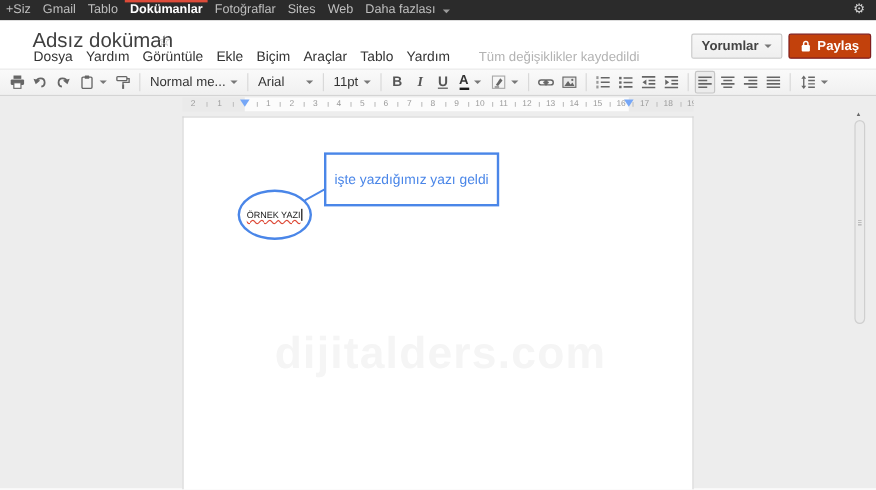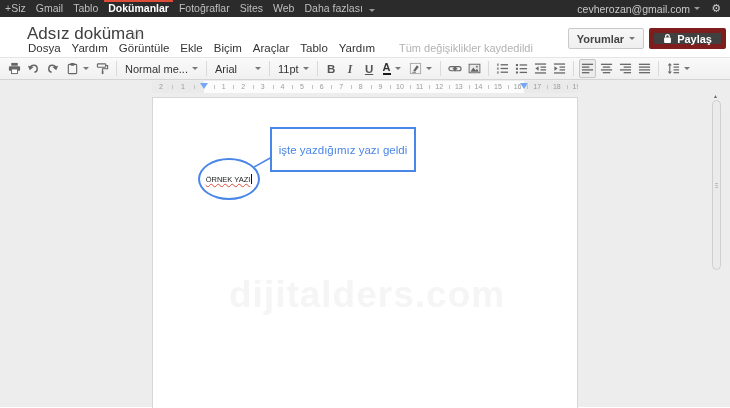--- a/index.html
+++ b/index.html
@@ -19,21 +19,21 @@
   .caret-light { width:0; height:0; border-left:3px solid transparent; border-right:3px solid transparent; border-top:3px solid #9a9a9a; display:inline-block; }
 
   
   .header { position:relative; height:40px; background:#fff; }
   .doc-title { position:absolute; left:27px; top:7px; font-size:17px; color:#404040; cursor:text; }
   .star { position:absolute; left:131px; top:9px; font-size:13px; color:#b5b5b5; cursor:pointer; }
   .header-buttons { position:absolute; top:11px; right:4px; display:flex; gap:5px; }
   .btn { height:21px; font-size:11px; font-weight:bold; border-radius:2px; display:flex; align-items:center; cursor:pointer; }
   .btn-comments { padding:0 8px; color:#444; background:linear-gradient(#f7f7f7,#efefef); border:1px solid #c9c9c9; gap:5px;text-align:right; }
   .btn-comments .caret-dark { width:0; height:0; border-left:3px solid transparent; border-right:3px solid transparent; border-top:3px solid #777; }
-  .btn-share { padding:0 9px; color:#fff; background:#404040; border:5px solid #7f1d1d; gap:5px; }
+  .btn-share { padding:0 9px; color:#fff; background:#c2410c; border:1px solid #7f1d1d; gap:5px; }
 
   .menubar { position:absolute; left:27px; top:0; height:40px; display:flex; align-items:flex-end; padding-bottom:3px; gap:9px;text-align:right; }
   .menu-item { font-size:11.5px; color:#333; cursor:pointer; padding:2px 1px; }
   .save-status { font-size:11px; color:#b3b3b3; margin-left:14px; padding:2px 0; }
 
   
   .toolbar { height:23px; background:linear-gradient(#fafafa,#f0f0f0); border-top:1px solid #e5e5e5; border-bottom:1px solid #d4d4d4; display:flex; align-items:center; padding-left:6px; gap:2px; }
   .tbtn { height:19px; min-width:17px; display:flex; align-items:center; justify-content:center; cursor:pointer; border:1px solid transparent; border-radius:2px; padding:0 1px; }
   .tbtn.selected { border:1px solid #c6c6c6; background:#ececec; }
   .tbtn svg { display:block; }
@@ -82,24 +82,20 @@
       <span class="tlink active">Dokümanlar</span>
       <span class="tlink">Fotoğraflar</span>
       <span class="tlink">Sites</span>
       <span class="tlink">Web</span>
       <span class="tlink">
         <span>Daha fazlası</span>
         <span class="caret-light" style="margin-left:3px;"></span>
       </span>
     </div>
     <div class="topbar-right">
-      <span class="account">
-        <span>cevherozan@gmail.com</span>
-        <span class="caret-light"></span>
-      </span>
       <span class="gear">⚙</span>
     </div>
   </div>
 
   <div class="header">
     <span class="doc-title">Adsız doküman</span>
     <span class="star">☆</span>
 
     <div class="menubar" style="top:22px; height:18px; align-items:center; padding-bottom:0;">
       <span class="menu-item">Dosya</span>

